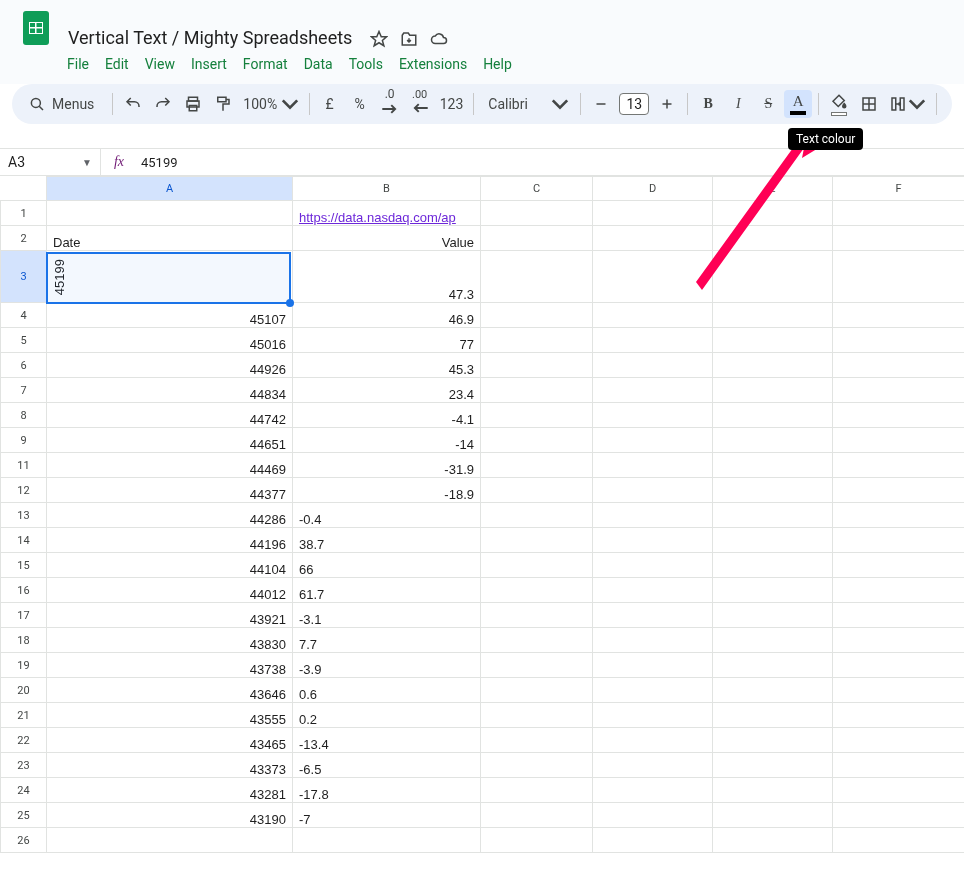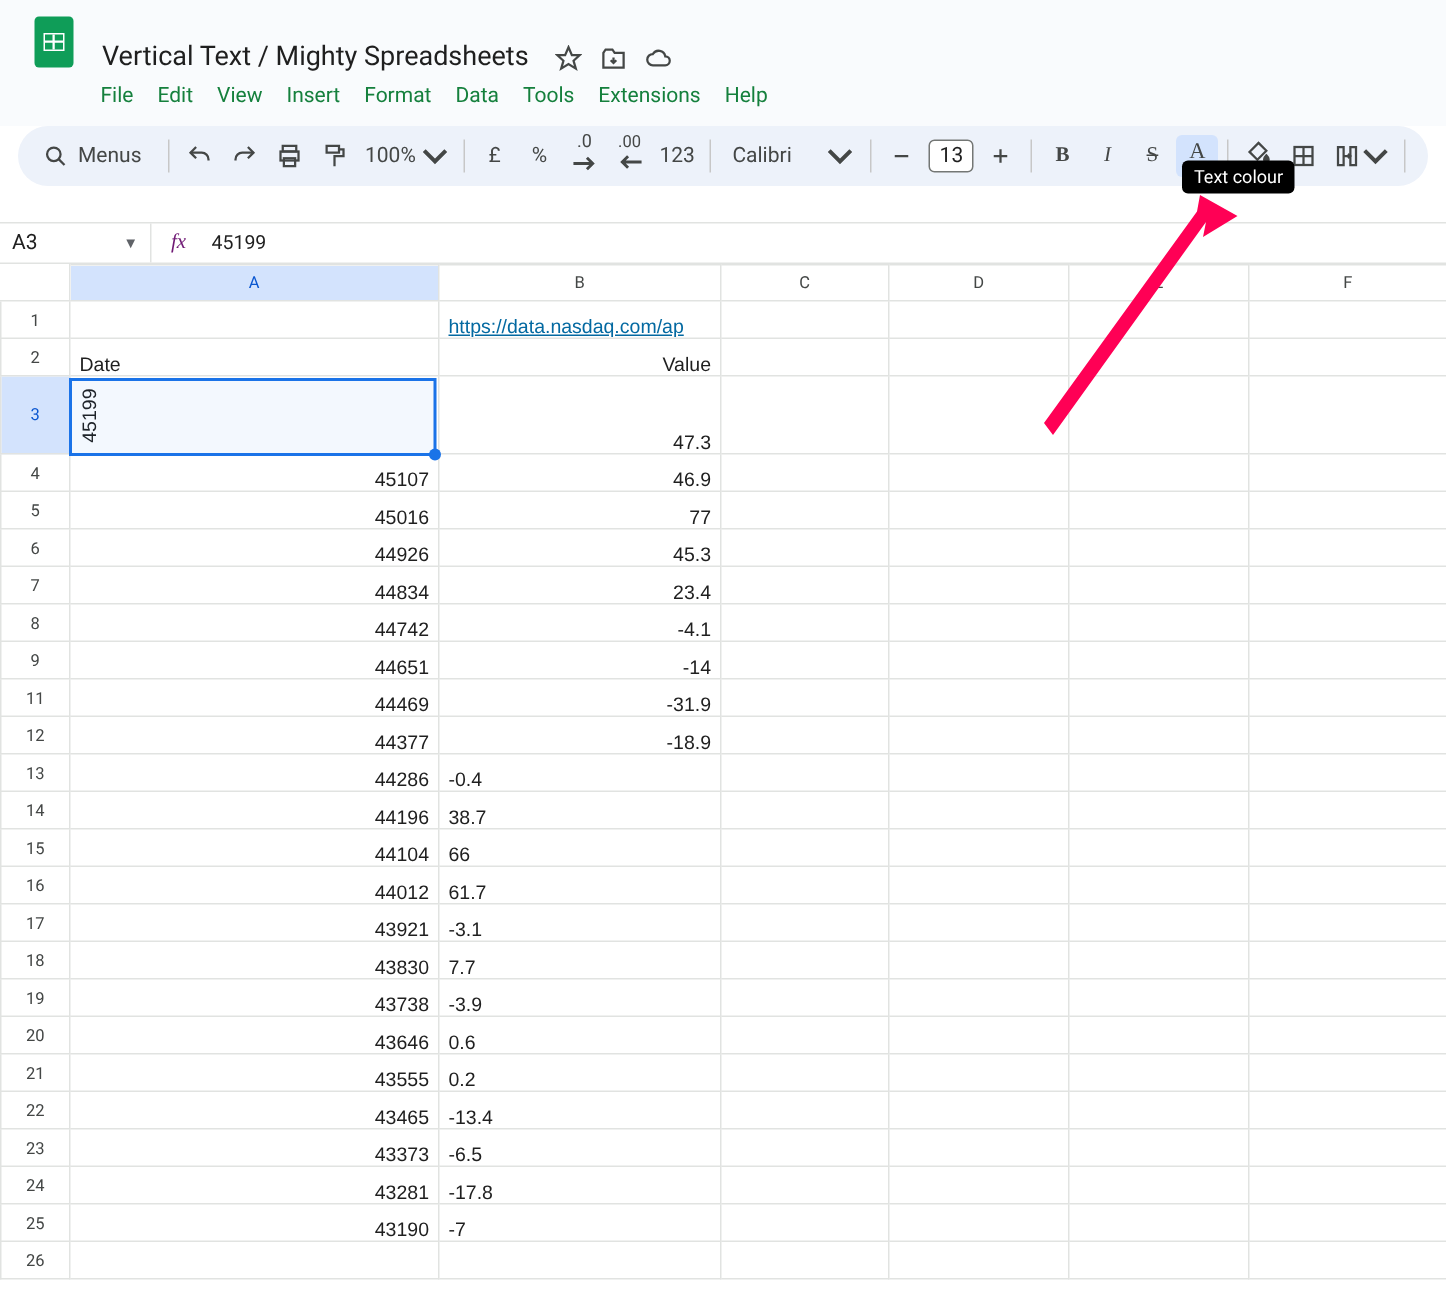--- a/index.html
+++ b/index.html
@@ -100,21 +100,21 @@
     background:#fff; border:1px solid #e1e3e1; text-align:center; color:#444746;
     font-size:11px; height:25px;
   }
   td.rownum.sel { background:#d3e3fd; color:#0b57d0;}
   td.cell {
     border:1px solid #e1e3e1; padding:0 6px; font-family:Arial,sans-serif;
     font-size:13px; height:25px; color:#1f1f1f; text-align:left; vertical-align:bottom;
     overflow:hidden; white-space:nowrap;
   }
   td.cell.right { text-align:right; }
-  td.cell.link { color:#0369a1; text-decoration:underline; }
+  td.cell.link { color:#6d28d9; text-decoration:underline; }
   tr.tall td.cell, tr.tall td.rownum { height:52px; }
   .vtext {
     writing-mode: vertical-rl; transform: rotate(180deg);
     display:inline-block; line-height:1; text-align:left; padding-top:4px;
   }
   td.cell.overflow { overflow:visible; }
   
   .sel-overlay {
     position:absolute; border:2px solid #1a73e8; pointer-events:none; z-index:5;
     background:rgba(26,115,232,0.05);
@@ -272,21 +272,21 @@
         <path d="M4 4h5v16H4zM15 4h5v16h-5z"></path>
         <path d="M9 12h6m-2-2l2 2-2 2"></path>
       </svg>
       <svg width="8" height="10" viewBox="0 0 10 10" style="margin-left:1px;">
         <path d="M1 3l4 4 4-4" fill="none" stroke="#444746" stroke-width="1.5"></path>
       </svg>
     </div>
   <div class="sep"></div>
 </div>
 
-<div class="tooltip" style="top:107px; left:788px;text-align:center;">Text colour</div>
+<div class="tooltip" style="top:128px; left:788px;text-align:center;">Text colour</div>
 
 <div class="fx-row">
   <div class="name-box">
     <span>A3</span>
       <span class="dd">▼</span>
   </div>
   <div class="fx-sep"></div>
   <div class="fx-icon">fx</div>
   <div class="fx-val">45199</div>
 </div>

